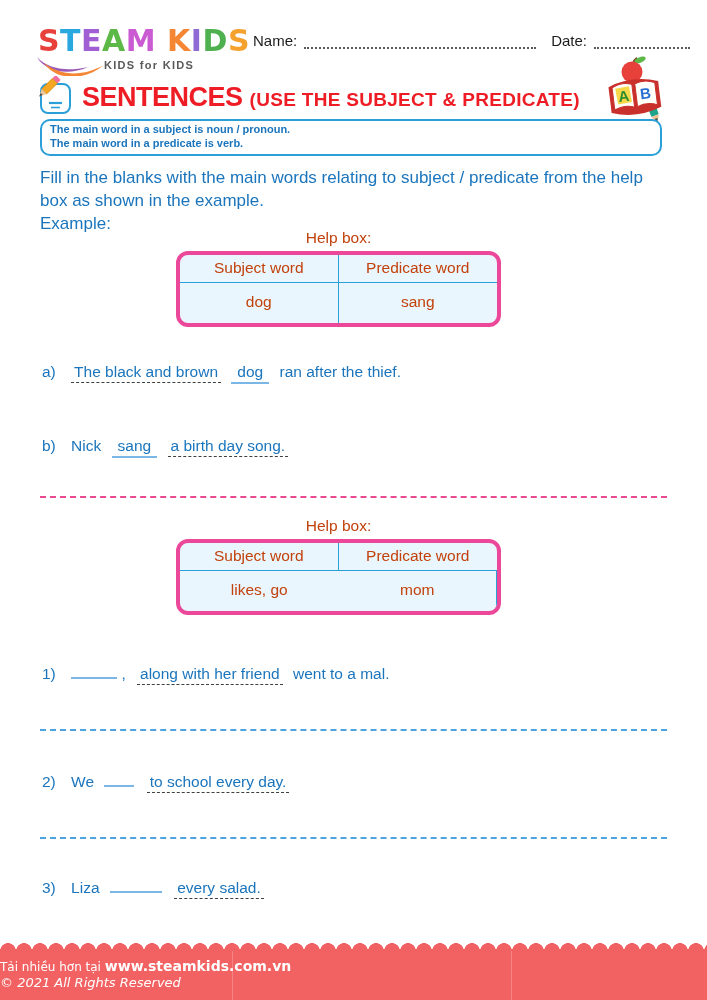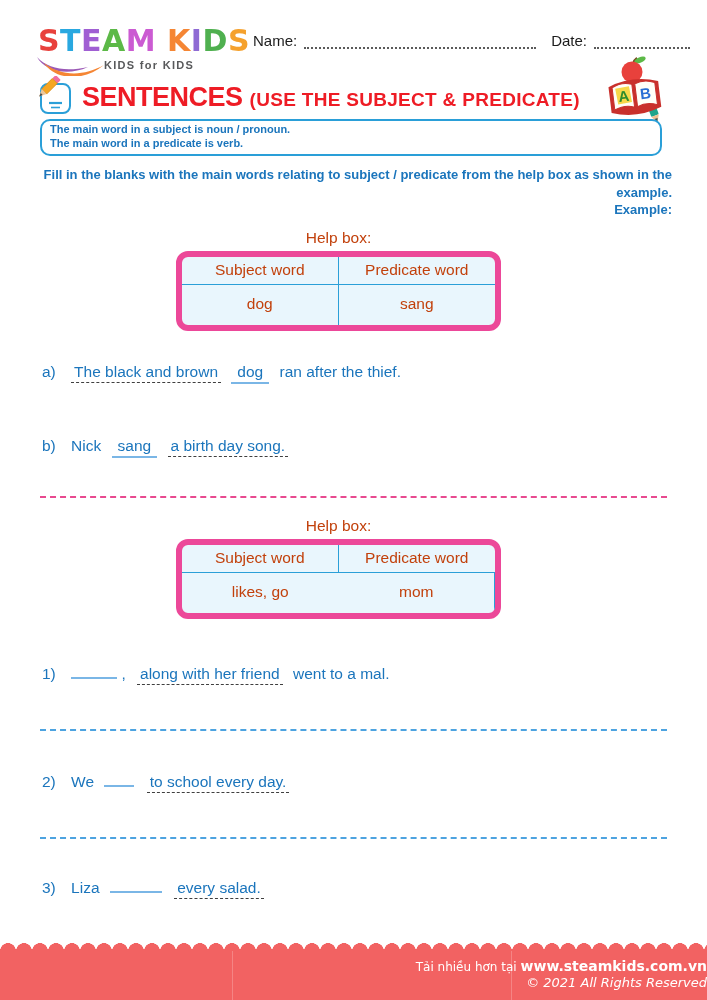--- a/index.html
+++ b/index.html
@@ -52,30 +52,30 @@
   .rule-box {
     position:absolute; left:40px; top:119px; width:622px;
     border:2px solid #2a9fd8; border-radius:10px;
     padding:1px 8px 3px;
     color:#1b75bc; font-weight:700; font-size:11px; line-height:1.3;
   }
 
   
   .instructions {
     position:absolute; left:40px; top:166px; width:632px;
-    color:#1b75bc; font-weight:700; font-size:13px; line-height:1.36;text-align:right;
+    color:#1b75bc; font-weight:400; font-size:17px; line-height:1.36;
   }
 
   
   .helpbox { position:absolute; left:176px; width:325px; color:#c2410c; }
   .helpbox-1 { top:229px; }
   .helpbox-2 { top:517px; }
   .helpbox-label { text-align:center; font-size:15.5px; margin-bottom:4px; }
   .helptable {
-    border:6px solid #ec4899; border-radius:12px; background:#e9f6fd;
+    border:4px solid #ec4899; border-radius:12px; background:#e9f6fd;
     overflow:hidden; display:grid; grid-template-columns:1fr 1fr;
   }
   .ht-cell { text-align:center; font-size:15.5px; }
   .ht-head { padding:4px 0 5px; border-bottom:1.5px solid #2a9fd8; }
   .ht-body { padding:10px 0 12px; }
   .col-left { border-right:1.5px solid #2a9fd8; }
 
   
   .sentence {
     position:absolute; left:42px;
@@ -96,21 +96,21 @@
 
   
   .sep { position:absolute; left:40px; right:40px; border-top:2px dashed; }
   .sep-pink  { top:496px; border-color:#e8498f; }
   .sep-blue1 { top:729px; border-color:#4da3e0; }
   .sep-blue2 { top:837px; border-color:#4da3e0; }
 
   
   .footer {
     position:absolute; left:0; right:0; bottom:0; height:49px;
-    background:#f26262; color:#fff; text-align:right;
+    background:#f26262; color:#fff; text-align:left;
   }
   .footer::before {
     content:""; position:absolute; left:0; right:0; top:-8px; height:8px;
     background-image: radial-gradient(circle at 50% 100%, #f26262 0 7.7px, rgba(255,255,255,0) 8px);
     background-size:16px 8px; background-repeat:repeat-x;
   }
   .footer-line1 {
     padding-top:7px; font-size:12px;
     font-family:"DejaVu Sans", sans-serif;
   }

